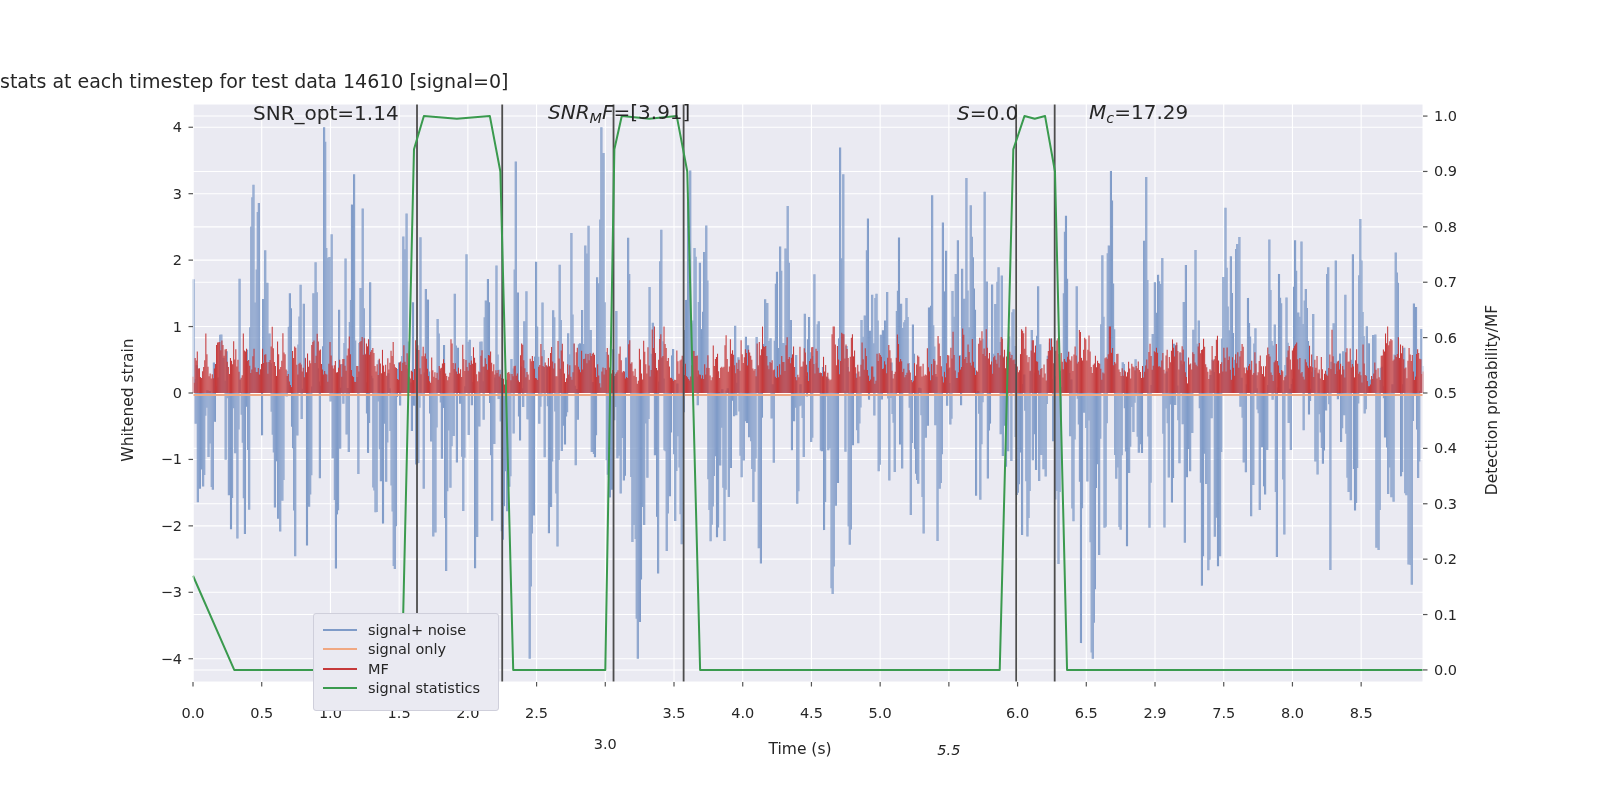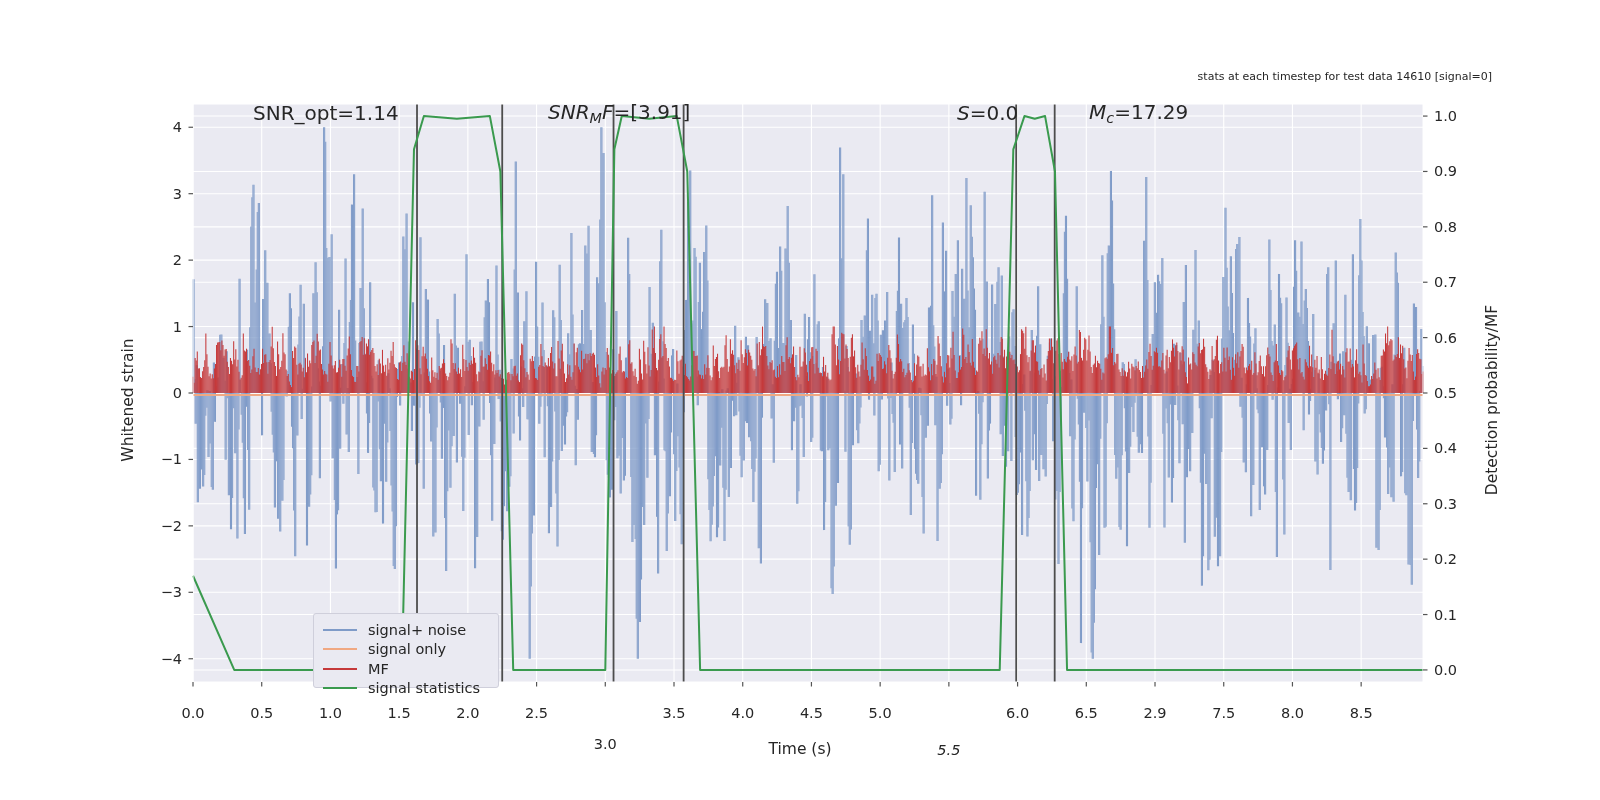--- a/index.html
+++ b/index.html
@@ -2,39 +2,39 @@
 <html><head>
 <meta charset="utf-8">
 <style>
   html,body{margin:0;padding:0;}
   body{width:1600px;height:800px;background:#ffffff;
        font-family:"DejaVu Sans","Liberation Sans",sans-serif;
        overflow:hidden;}
   #figure{position:relative;width:1600px;height:800px;}
   #plot-svg{position:absolute;left:0;top:0;}
 
-  .fig-title{position:absolute;left:0;top:0;width:1492px;text-align:right;
-             font-size:11px;color:#262626;}
+  .fig-title{position:absolute;left:0;top:0;width:1492px;text-align:left;
+             font-size:19px;color:#262626;}
   .axis-label{position:absolute;font-size:15.5px;color:#262626;}
   .ylabel-left{left:128px;top:400px;transform:translate(-50%,-50%) rotate(-90deg);
                white-space:nowrap;}
   .ylabel-right{left:1492px;top:400px;transform:translate(-50%,-50%) rotate(-90deg);
                 white-space:nowrap;}
   .xlabel{left:800px;top:749px;transform:translate(-50%,-50%);white-space:nowrap;}
 
   .tick-label{position:absolute;font-size:14.5px;color:#262626;white-space:nowrap;}
   .tick-left{transform:translate(-100%,-50%);}
   .tick-right{transform:translate(0,-50%);}
   .tick-bottom{transform:translate(-50%,0);}
 
   .annot{position:absolute;font-size:20px;color:#262626;white-space:nowrap;}
   .annot i{font-style:italic;}
   .annot sub{font-size:0.72em;font-style:italic;vertical-align:-0.25em;}
 
-  .legend{position:absolute;left:313px;top:613px;width:186px;height:75px;
+  .legend{position:absolute;left:313px;top:613px;width:186px;height:98px;
           background:#eaeaf2;border:1px solid #cfcfdb;border-radius:3px;
           box-sizing:border-box;padding:6px 9px 6px 9px;}
   .legend-row{display:flex;align-items:center;height:19.5px;}
   .legend-swatch{width:34px;height:0;border-top-width:2px;border-top-style:solid;
                  margin-right:11px;flex:0 0 34px;}
   .legend-text{font-size:14.5px;color:#262626;white-space:nowrap;}
 </style>
 </head>
 <body>
 

